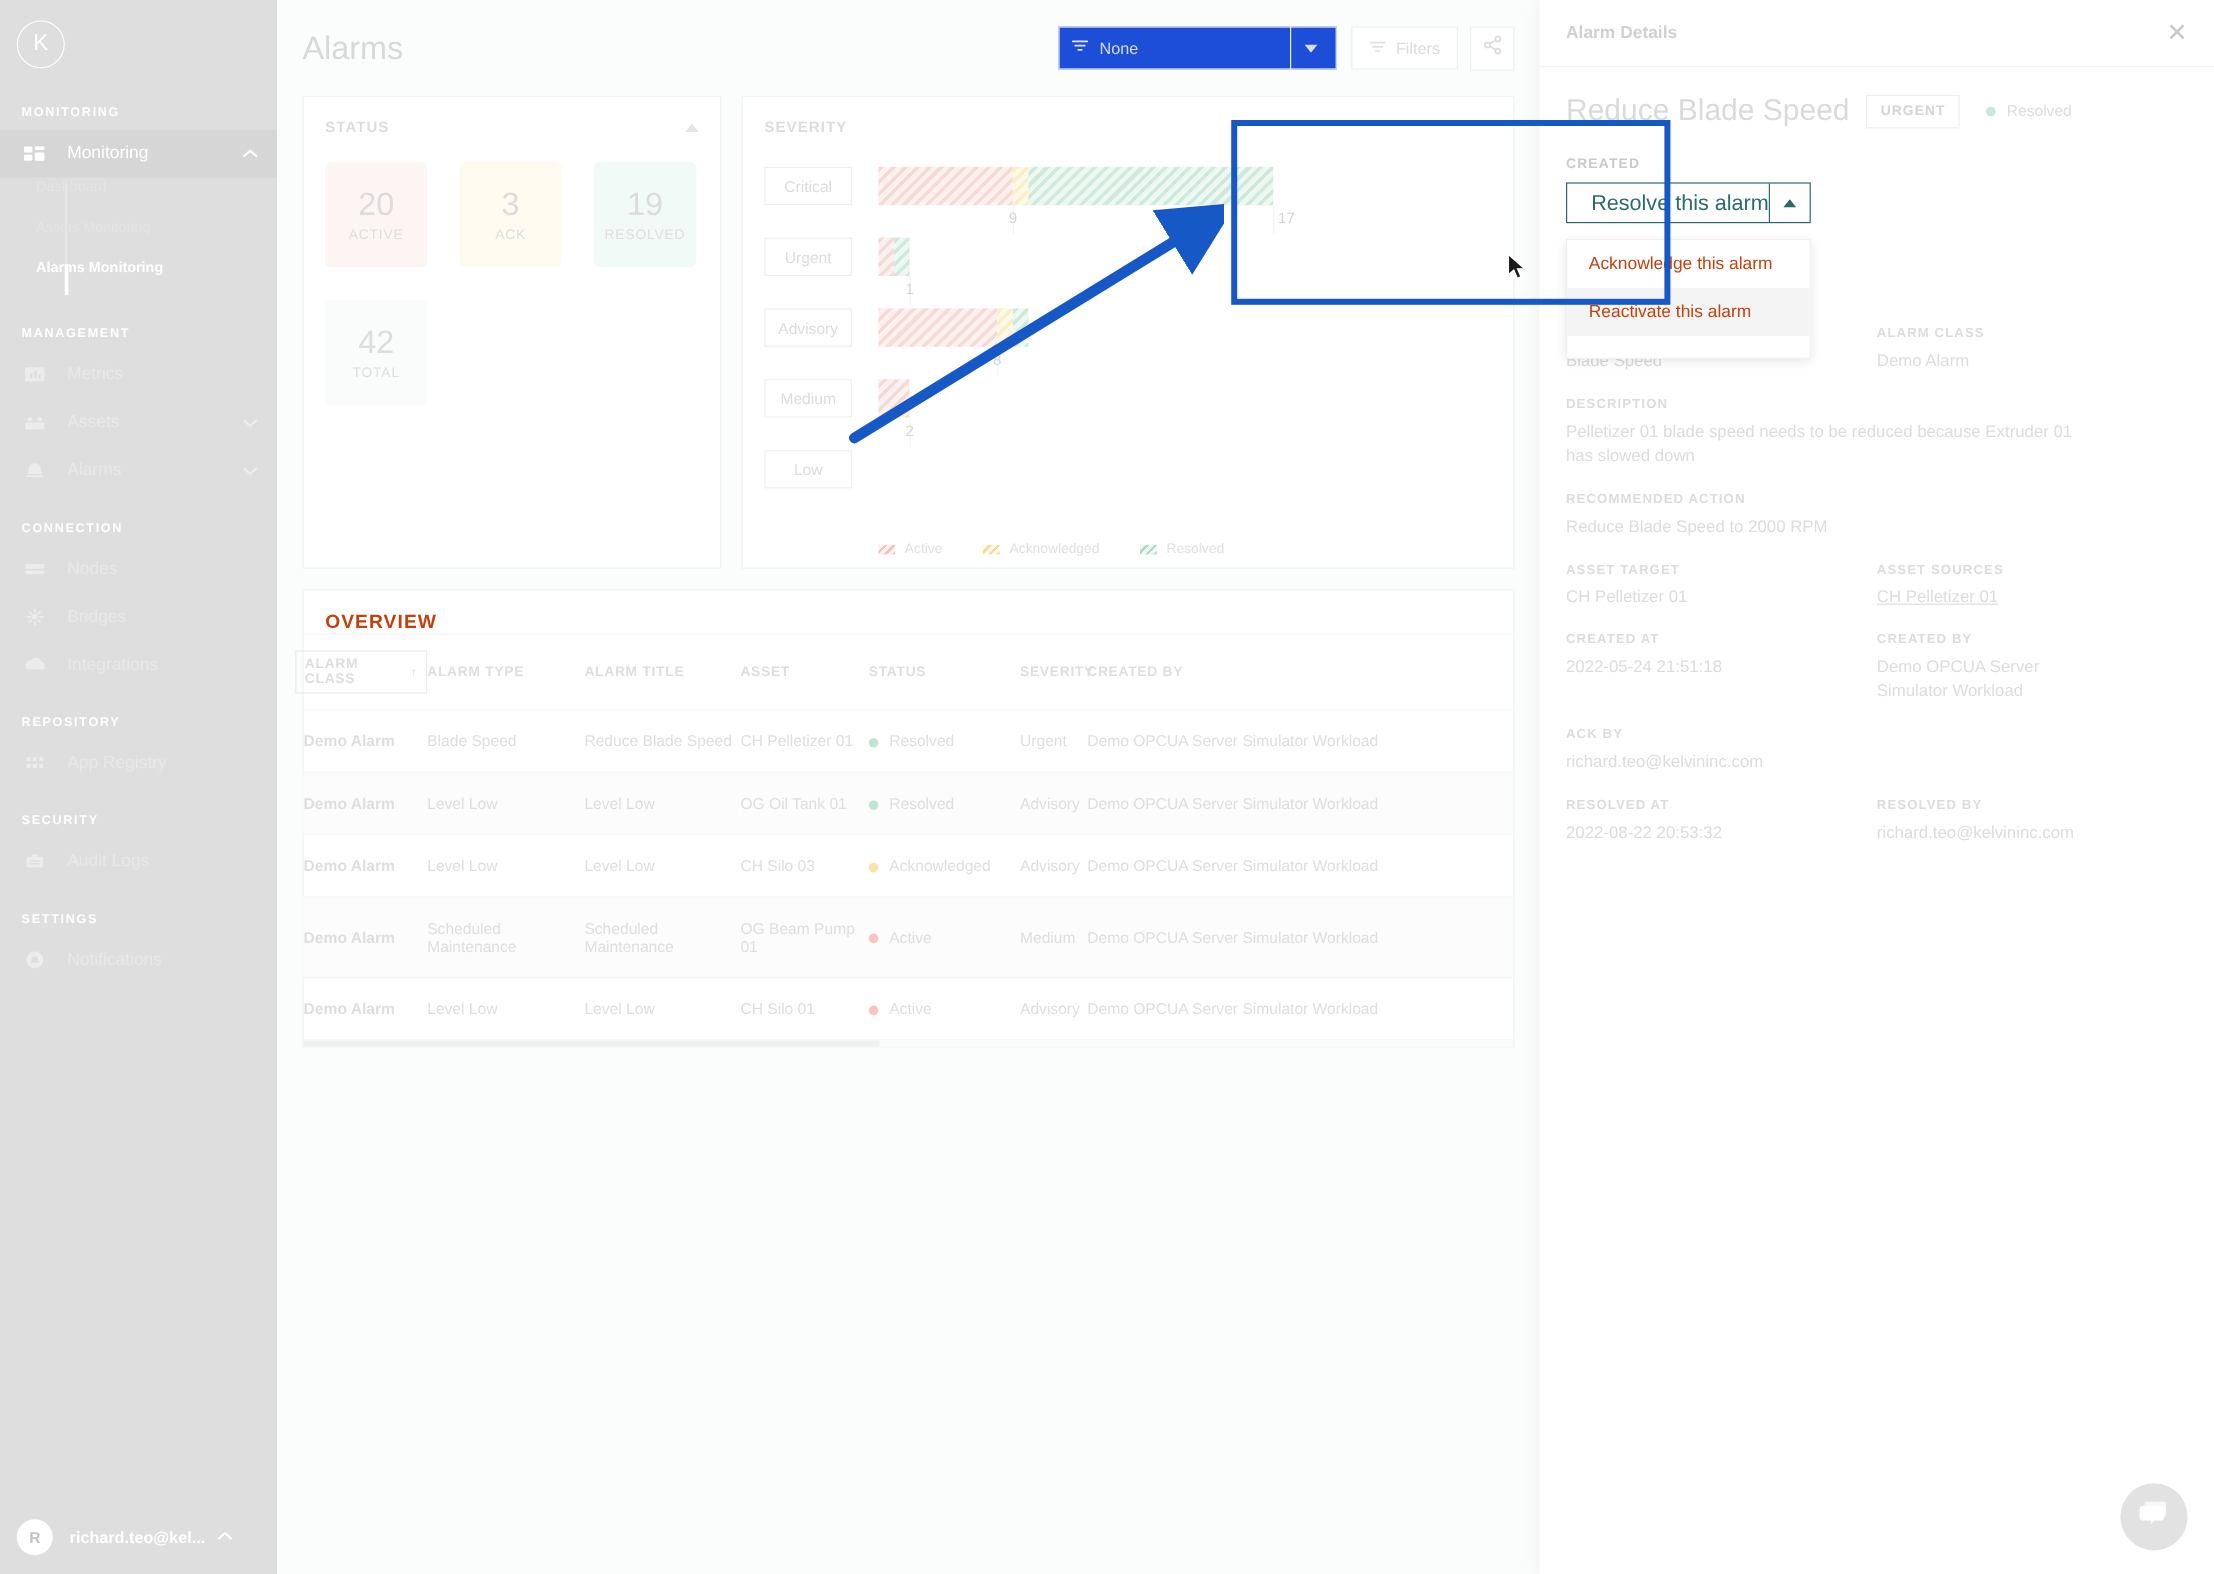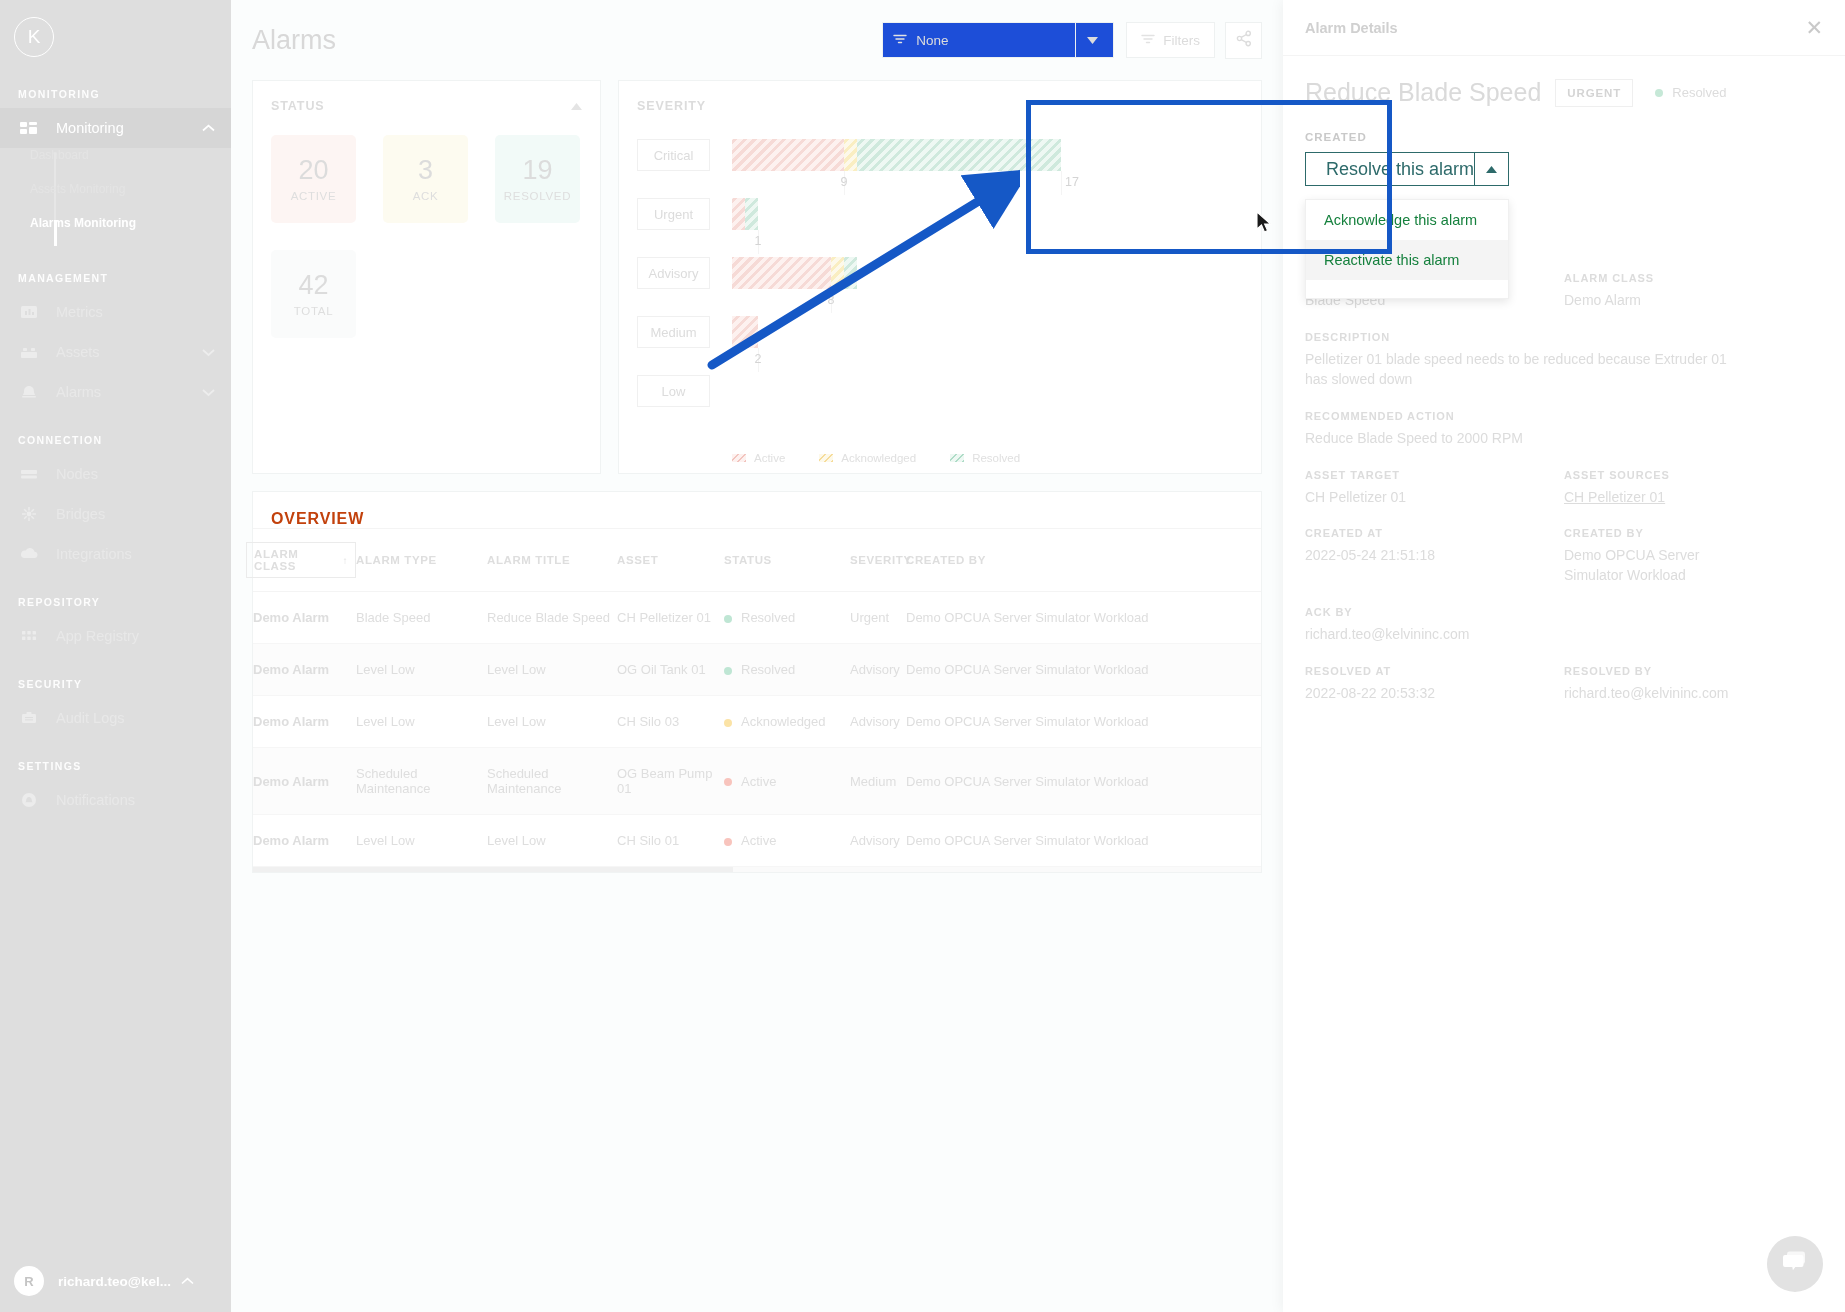--- a/index.html
+++ b/index.html
@@ -226,21 +226,21 @@
   .action-val { flex: 1; padding-left: 11px; font-size: 18px; color: #2d6a6a; text-align: right; }
   .action-arrow-cell {
     width: 34px; height: 32px; border-left: 1px solid #2d6a6a;
     display:flex; align-items:center; justify-content:center;
   }
   .action-menu {
     position: absolute; left: 22px; top: 92px; width: 204px;
     background: #ffffff; border: 1px solid #f0f0f0; box-shadow: 0 3px 9px rgba(0,0,0,.10);
     z-index: 30;
   }
-  .action-opt { height: 40px; display:flex; align-items:center; padding-left: 18px; font-size: 14.5px; color: #15803d; }
+  .action-opt { height: 40px; display:flex; align-items:center; padding-left: 18px; font-size: 14.5px; color: #c2410c; }
   .action-opt.hover { background: #f4f4f4; }
   .action-opt.blank { height: 18px; }
 
   .fields { padding: 20px 22px 0 22px; }
   .frow { display: flex; margin-bottom: 20px; }
   .fcol { width: 50%; }
   .fcol.full { width: 100%; }
   .flabel { font-size: 11px; letter-spacing: .9px; color: #dcdcdc; font-weight: 600; margin-bottom: 7px; }
   .fvalue { font-size: 14px; color: #dcdcdc; line-height: 1.42; max-width: 430px; }
   .fvalue.link { text-decoration: underline; }

